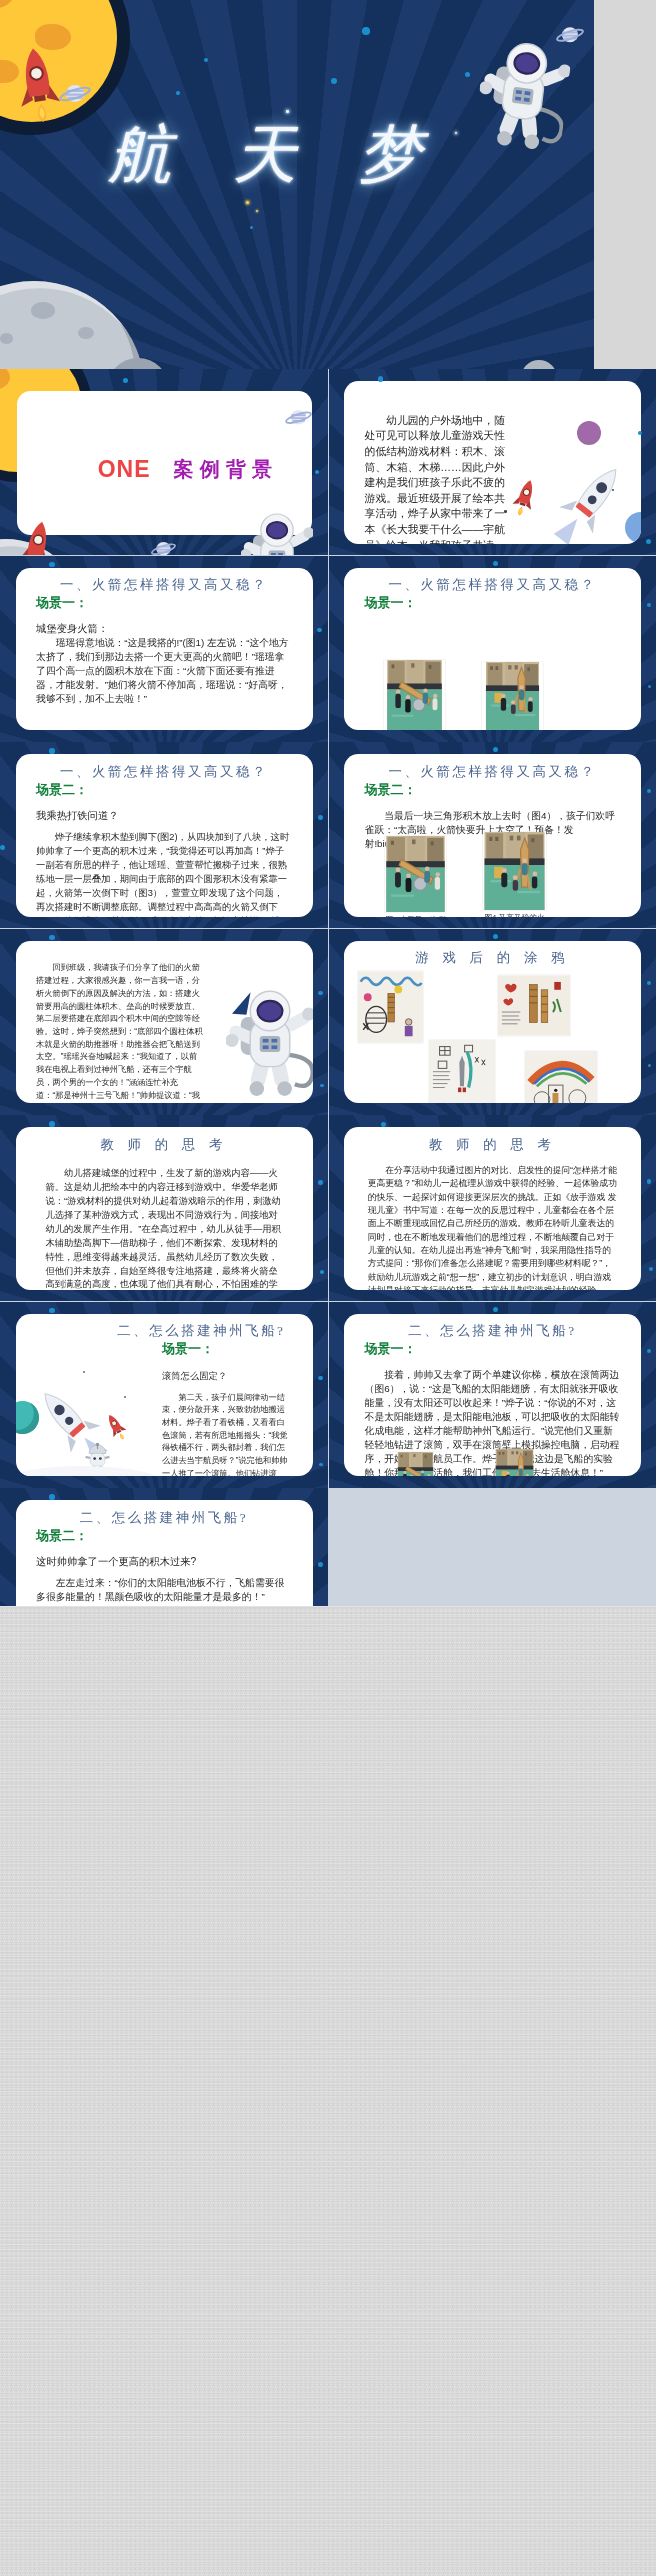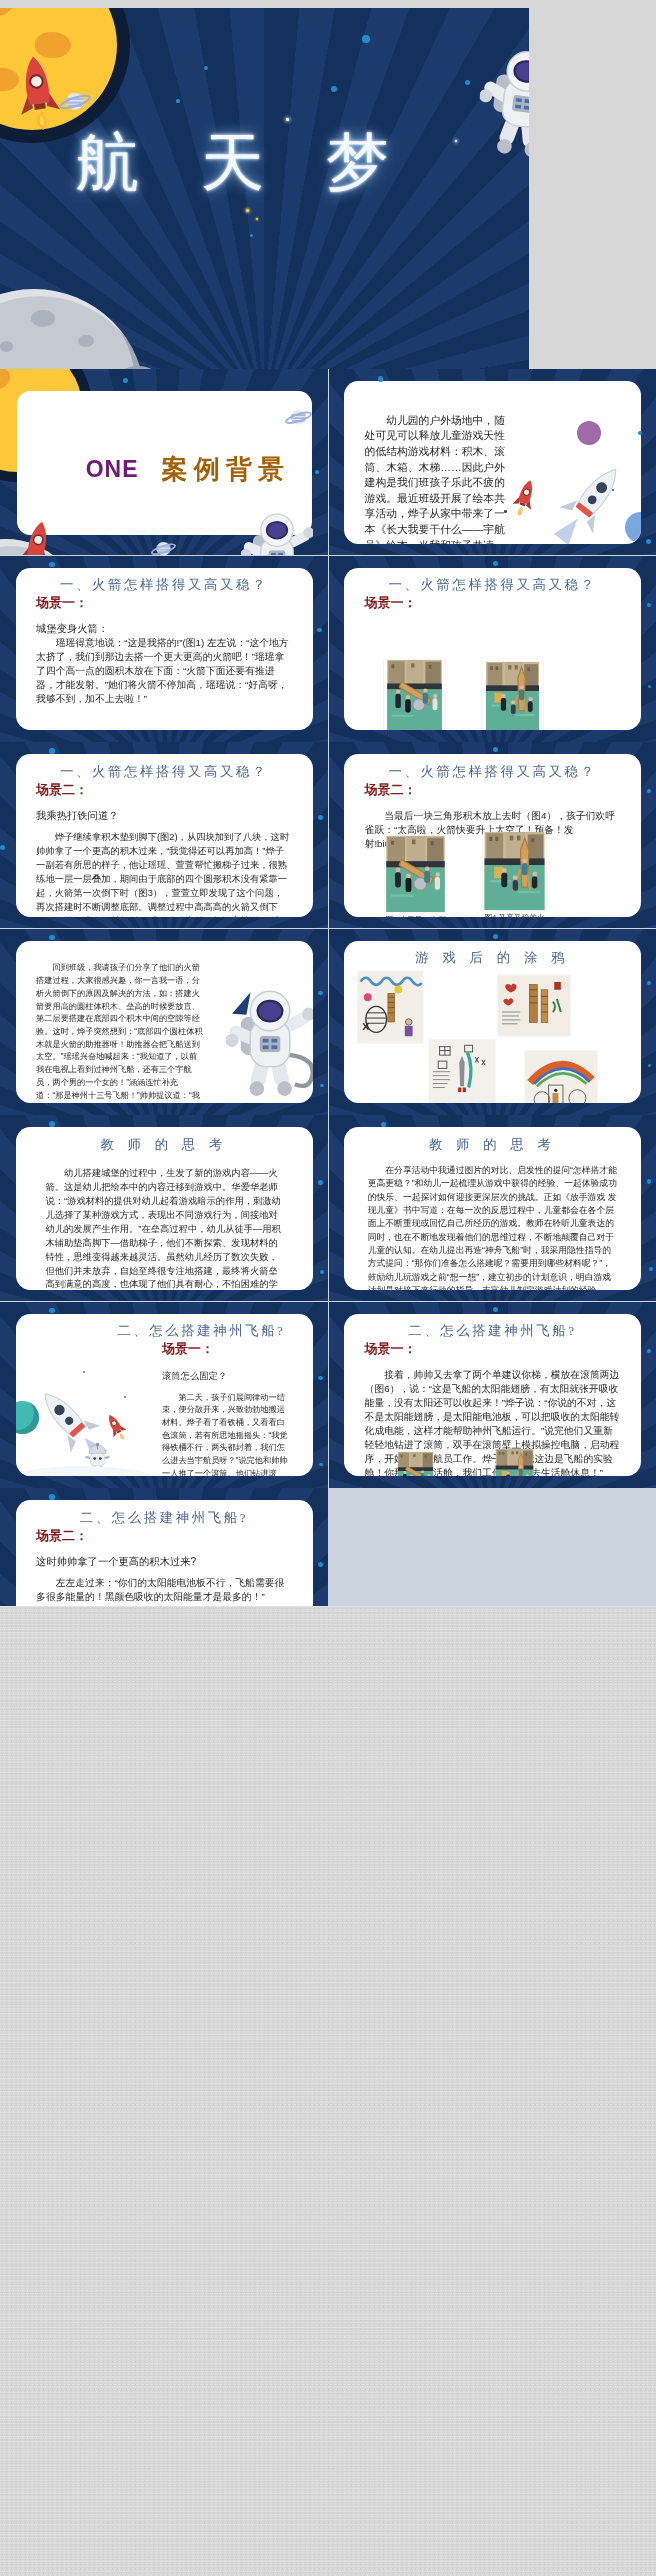--- a/index.html
+++ b/index.html
@@ -4,58 +4,58 @@
 <style>
   html,body{margin:0;padding:0;background:#d7d7d7;}
   .page{position:relative;width:657px;height:2956px;overflow:hidden;background:#d7d7d7;
         font-family:"Liberation Sans",sans-serif;}
   
   .space{background-color:#14305c;
     background-image:repeating-conic-gradient(from -14deg at 50% 120%, #14305c 0deg 6deg, #1c3b6c 6deg 12deg);}
   .dot{position:absolute;border-radius:50%;background:#1b8ed0;}
   .glint{position:absolute;border-radius:50%;background:#eaf4ff;box-shadow:0 0 3.1px 1px rgba(220,240,255,.8);}
   
-  .title-slide{position:absolute;left:0;top:8px;width:529px;height:369px;overflow:hidden;
+  .title-slide{position:absolute;left:0;top:0;width:594px;height:369px;overflow:hidden;
     background-color:#14305c;
-    background-image:repeating-conic-gradient(from -20deg at 50% 108%, #14305c 0deg 5deg, #1c3b6c 5deg 10deg);}
+    background-image:repeating-conic-gradient(from -20deg at 50% 108%, #14305c 0deg 5deg, #1c3b6c 5deg 10deg);font-style:italic;}
   .main-title{position:absolute;left:0;right:62px;top:112px;text-align:center;margin:0;
     font-family:"Liberation Serif",serif;font-weight:400;font-size:63px;color:#f4f8fd;
     letter-spacing:2.1px;word-spacing:42px;
     text-shadow:0 0 13.4px rgba(150,210,255,.95),0 0 4.1px #ffffff,0 0 1.5px #ffffff;}
   .sun{position:absolute;left:-66px;top:-61px;width:170px;height:170px;border-radius:50%;
     background:#ffc838;border:13.4px solid #0d1d36;overflow:hidden;}
   .sun i{position:absolute;background:#f0a22e;border-radius:46% 54% 52% 48%;}
   .moon{position:absolute;border-radius:50%;background:#c3cad2;overflow:hidden;
     box-shadow:inset 5.2px 7.2px 0 rgba(255,255,255,.45), inset -9.3px -12.4px 0 rgba(124,134,148,.5);}
   .crater{position:absolute;border-radius:50%;background:#a9b2bd;}
   .planet-sliver{position:absolute;border-radius:50%;background:#9aa4b0;}
   
   .grid{position:absolute;left:0;top:369px;width:657px;height:1305px;
     display:grid;grid-template-columns:328px 328px;grid-auto-rows:186px;gap:0.5px;background:#ccd4e0;}
   .cell{position:relative;overflow:hidden;}
   .panel{position:absolute;left:15.5px;right:15.5px;top:12.4px;bottom:11.3px;background:#ffffff;border-radius:14.4px;
     overflow:hidden;padding:7.2px 20.6px 5.2px;box-sizing:border-box;}
   .panel-d{position:absolute;left:16.5px;right:16.5px;top:21.6px;bottom:19.6px;background:#ffffff;border-radius:13.4px;}
   .slide-title{margin:1px 0 0;text-align:center;font-family:"Liberation Serif",serif;font-weight:400;
     font-size:13.4px;color:#4a658f;letter-spacing:2.6px;}
-  .scene{font-weight:700;font-size:13px;color:#7f1d1d;margin-top:0;}
+  .scene{font-weight:700;font-size:13px;color:#15803d;margin-top:0;}
   .sub{font-size:10.3px;color:#1f1f1f;margin:10.3px 0 0;}
   .bt{font-size:10.3px;line-height:1.4;color:#1f1f1f;margin:8.2px 0 0;}
   .ind{text-indent:2em;}
   .tight{margin:0;}
   .fs21{font-size:10.8px;line-height:1.45;}
   .fs19{font-size:9.8px;line-height:1.42;}
   .fs18{font-size:9.3px;line-height:1.5;}
   .fs17{font-size:8.8px;line-height:1.52;}
   .fs16{font-size:8.2px;line-height:1.55;}
   .divider-line{position:absolute;left:0;right:0;top:54%;transform:translateY(-50%);
     text-align:center;white-space:nowrap;}
-  .divider-line .num{font-family:"Liberation Sans",sans-serif;font-weight:600;font-size:23px;color:#701a75;
+  .divider-line .num{font-family:"Liberation Sans",sans-serif;font-weight:600;font-size:23px;color:#ef4444;
     letter-spacing:1px;vertical-align:middle;margin-left:48px;}
-  .divider-line .zh{font-family:"Liberation Serif",serif;font-weight:700;font-size:26px;color:#a16207;
+  .divider-line .zh{font-family:"Liberation Serif",serif;font-weight:700;font-size:20px;color:#a21caf;
     letter-spacing:6.2px;margin-left:23px;vertical-align:middle;}
   .fig{position:absolute;text-align:center;}
   .fig svg{display:block;box-shadow:0 0 0 0.5px rgba(0,0,0,.08);}
   .figcap{font-size:7.7px;color:#333;margin-top:3.1px;}
   .drawing{position:absolute;box-shadow:0 0 0 0.5px rgba(0,0,0,.07);}
   .deco{position:absolute;}
   
   .texture{position:absolute;left:0;top:1606px;width:657px;height:1349px;z-index:5;
     background-color:#d6d6d6;
     background-image:

